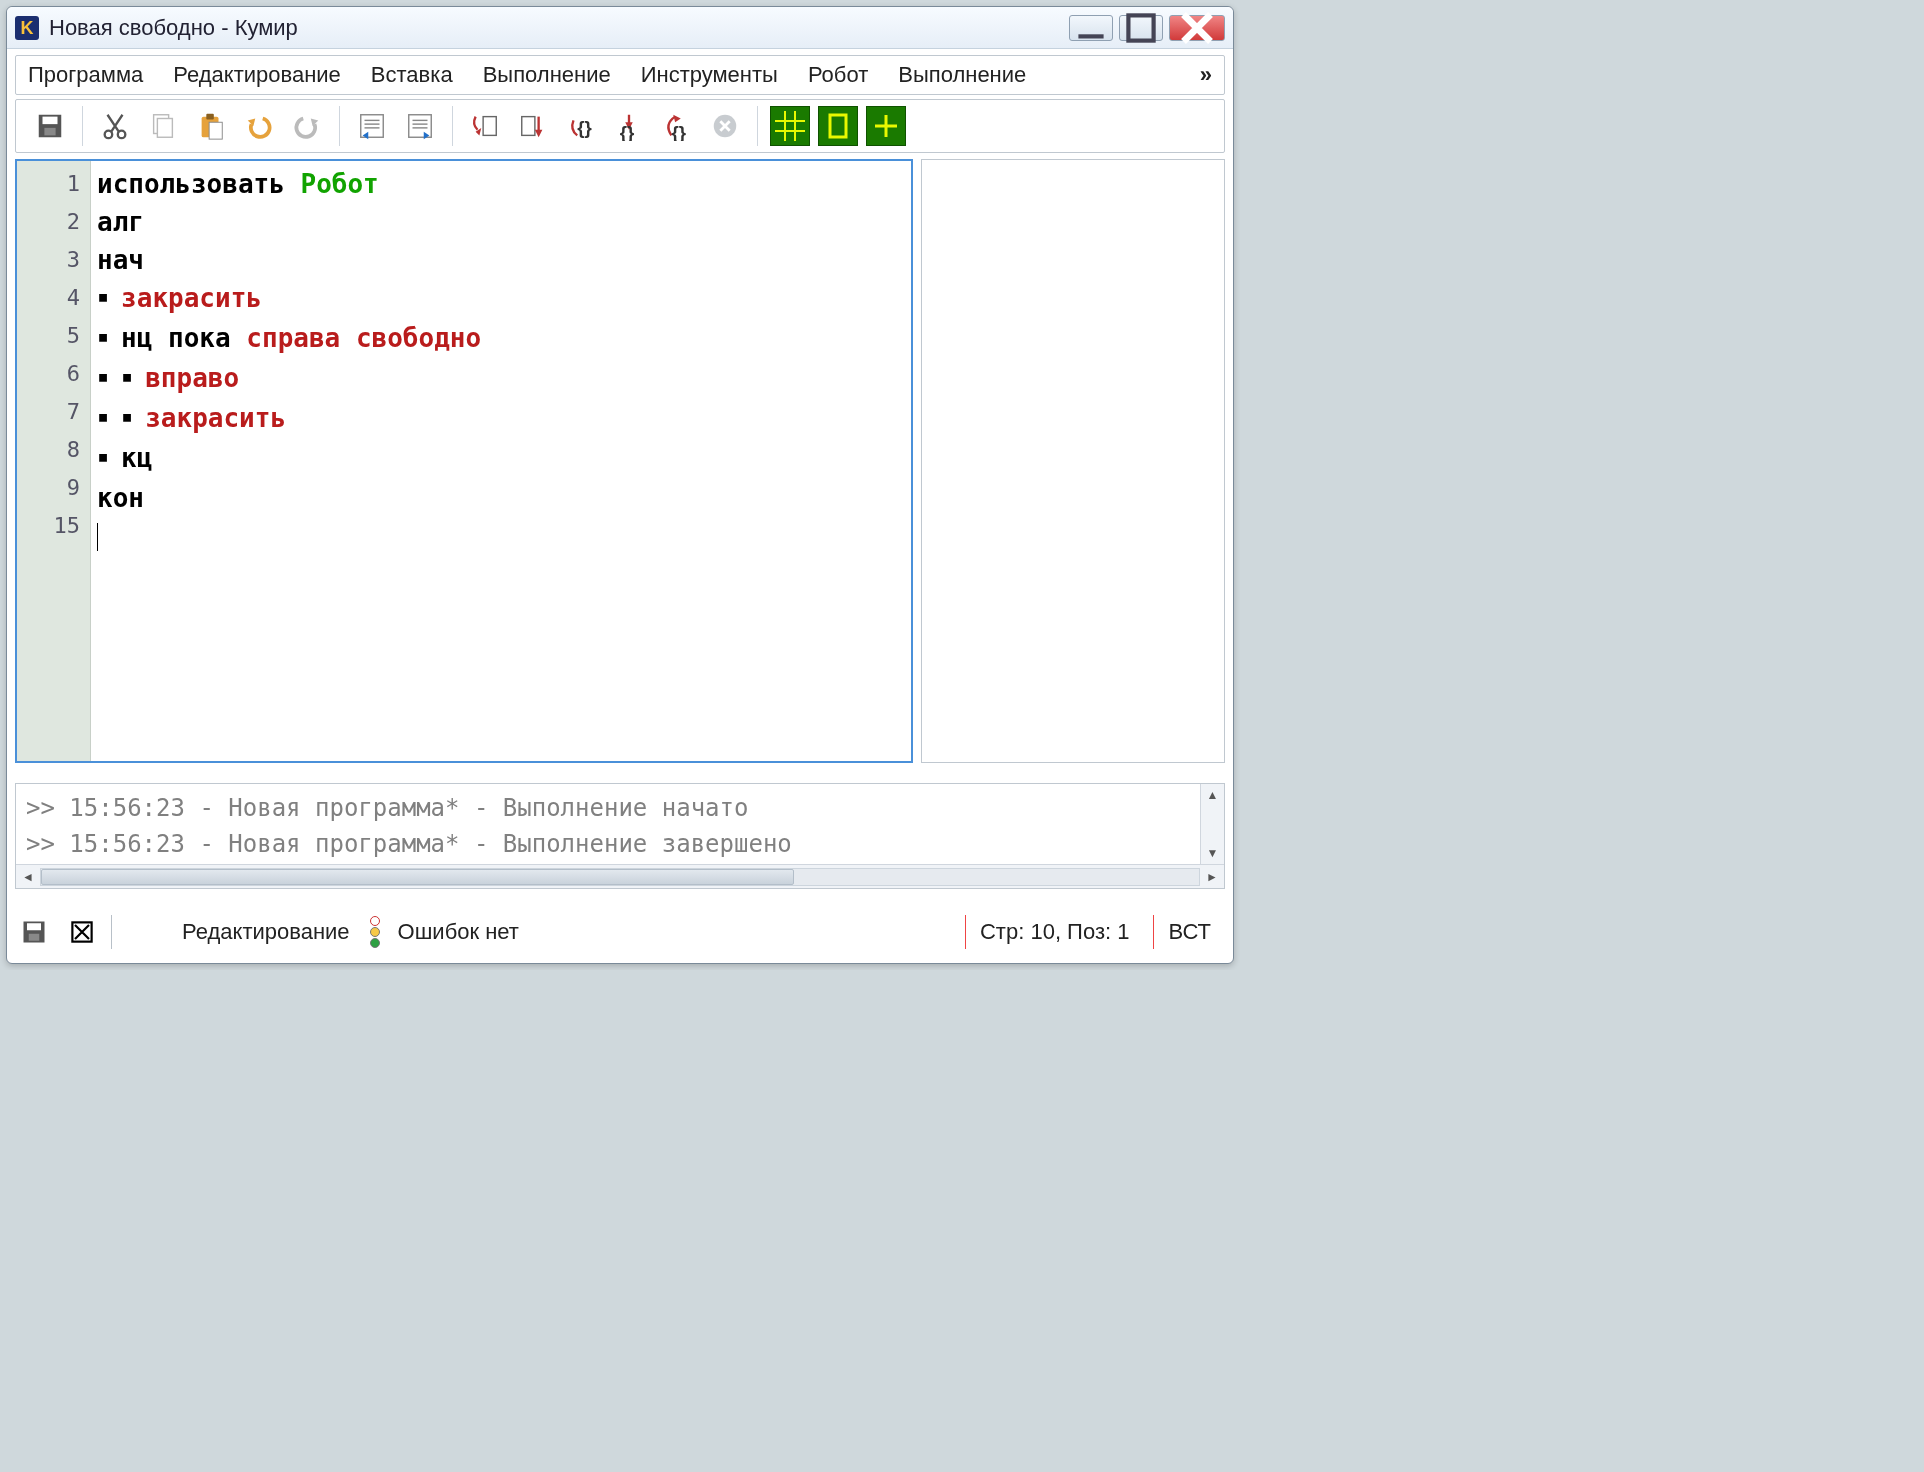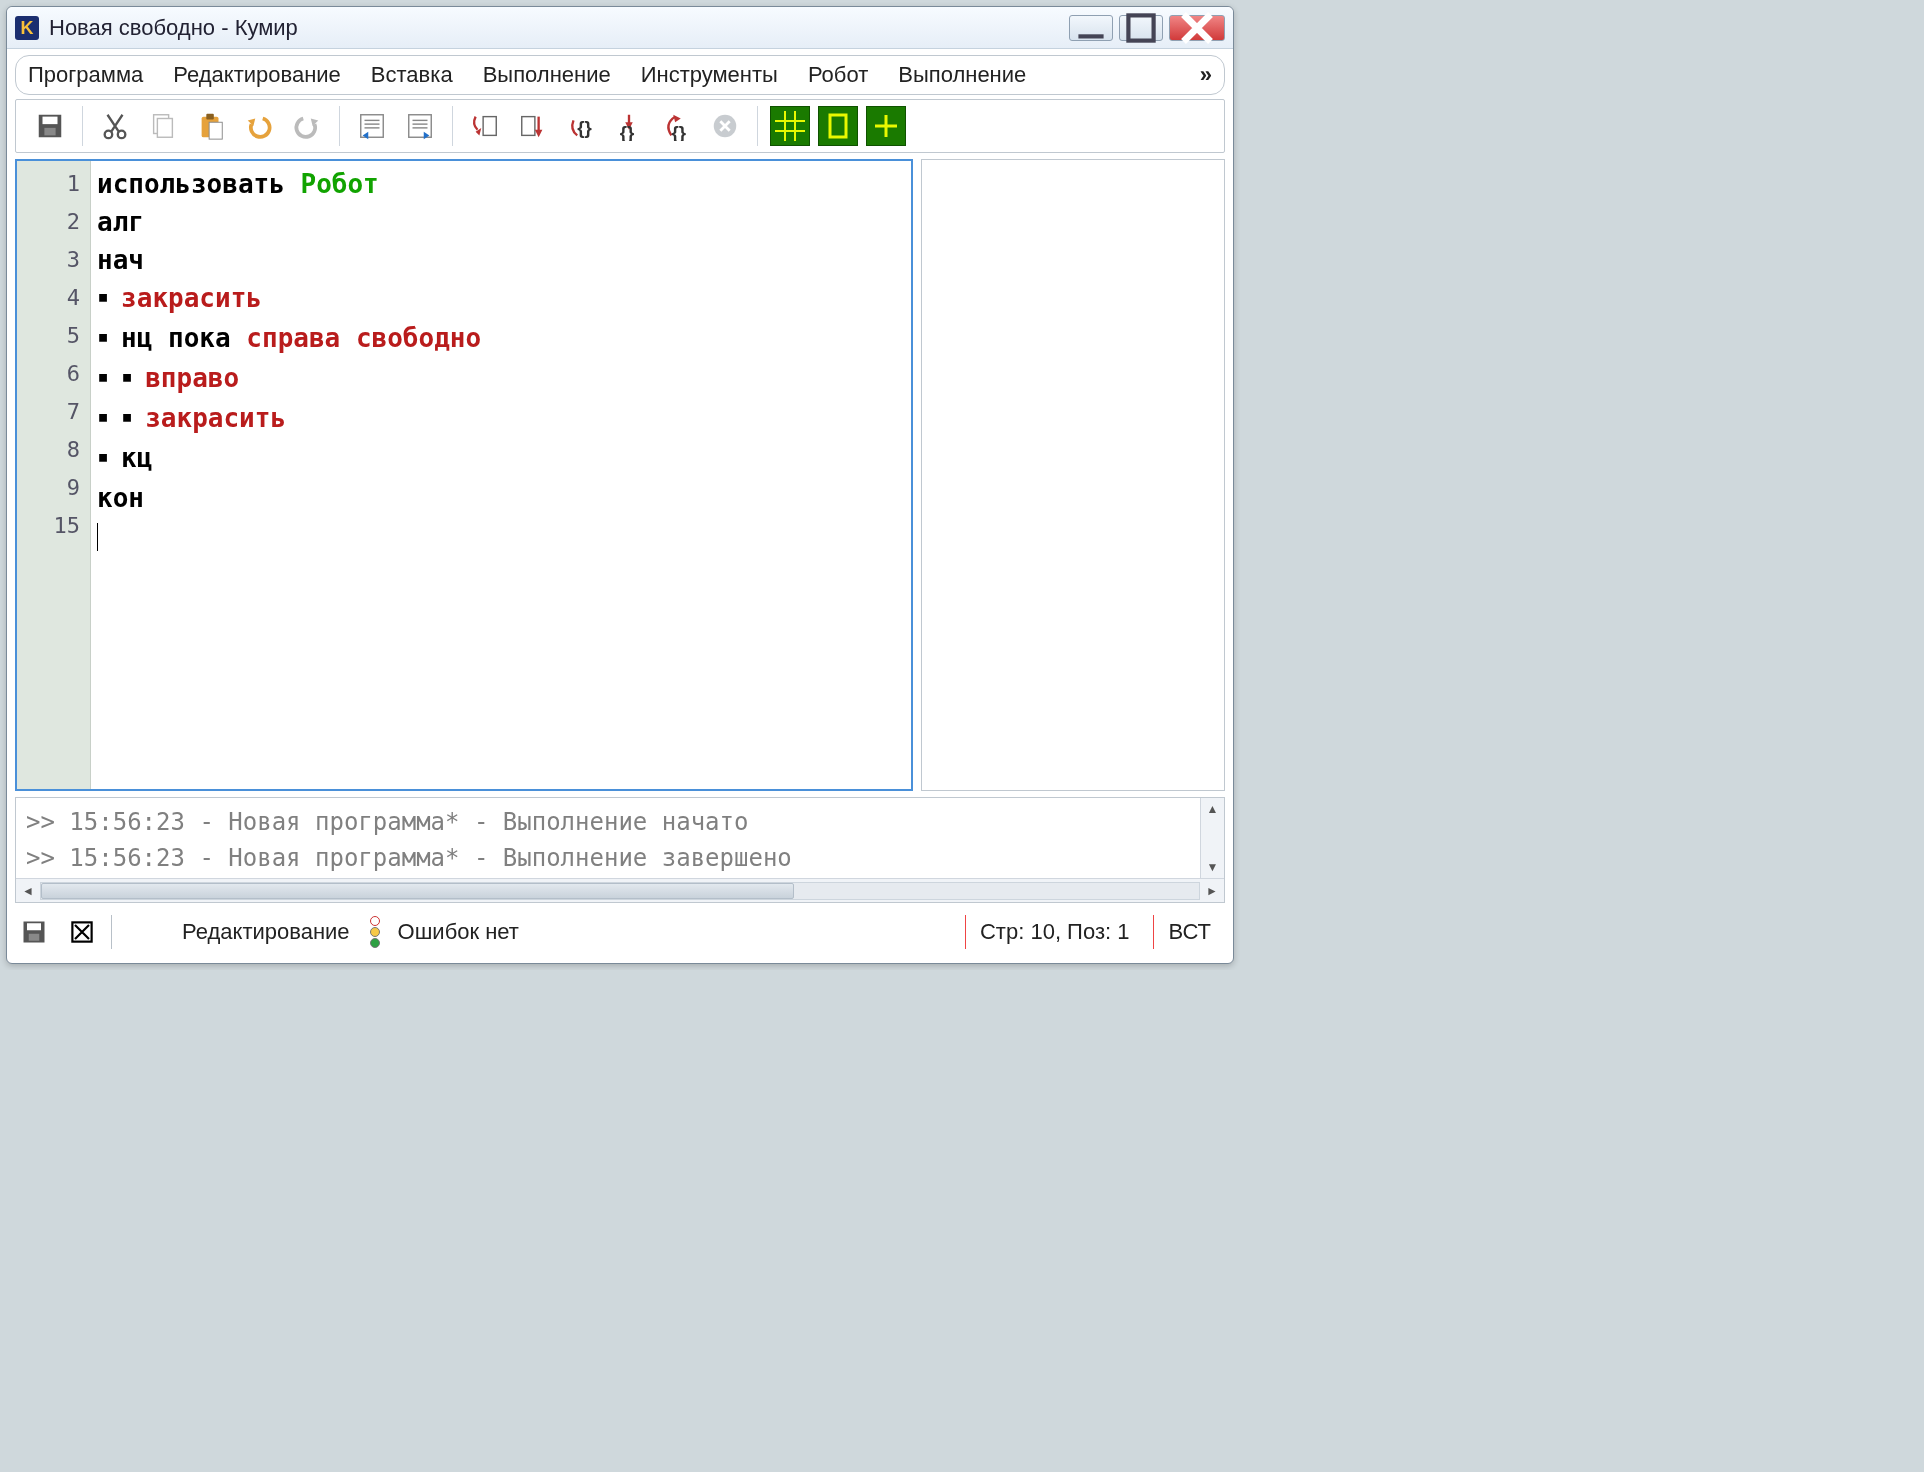--- a/index.html
+++ b/index.html
@@ -59,21 +59,21 @@
   .menubar {
     display: flex;
     align-items: center;
     height: 40px;
     padding: 0 12px;
     border: 1px solid #c0c8d0;
     margin: 6px 8px 0 8px;
     background: #fff;
     font-size: 22px;
     color: #222;
-    border-radius: 14px;
+    border-radius: 2px;
   }
   .menu-item { margin-right: 30px; cursor: pointer; }
   .menu-more { margin-left: auto; font-weight: bold; cursor: pointer; }
   
   .toolbar {
     display: flex;
     align-items: center;
     height: 54px;
     padding: 0 8px;
     margin: 4px 8px 0 8px;
@@ -142,21 +142,21 @@
     background: #fff;
   }
   .cursor-caret {
     display: inline-block;
     width: 1px; height: 28px;
     background: #000;
     position: relative; top: 6px;
   }
   
   .console {
-    margin: 0 8px;
+    margin: 14px 8px;
     border: 1px solid #c0c8d0;
     background: #fff;
     position: relative;
   }
   .console-lines {
     font-family: Consolas, monospace;
     font-size: 24px;
     color: #808080;
     padding: 6px 10px 2px 10px;
     white-space: pre;

